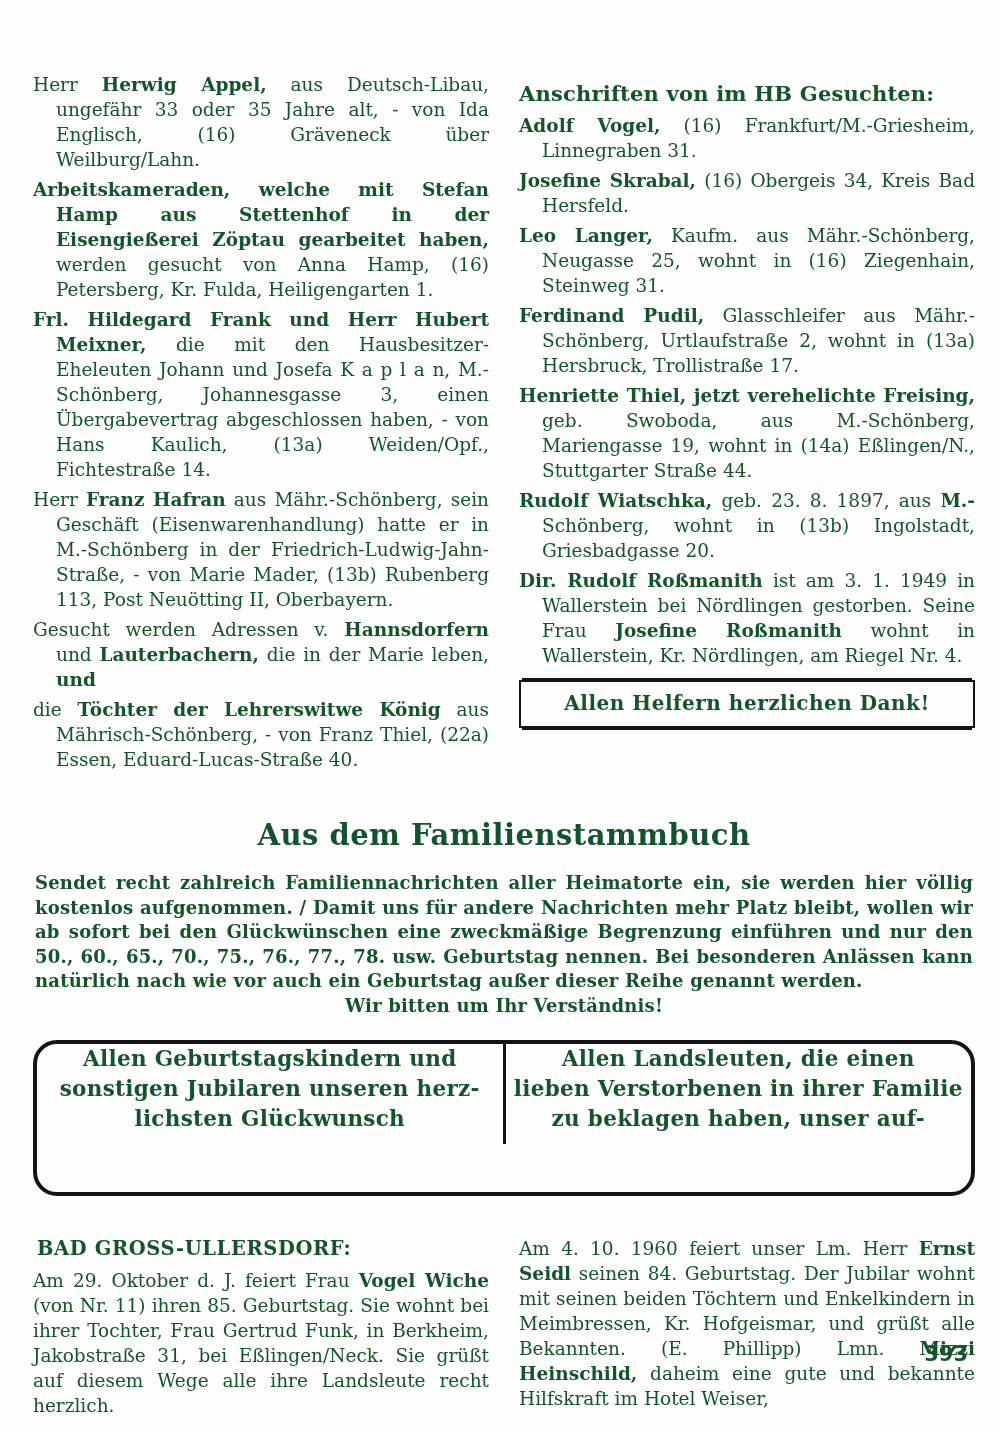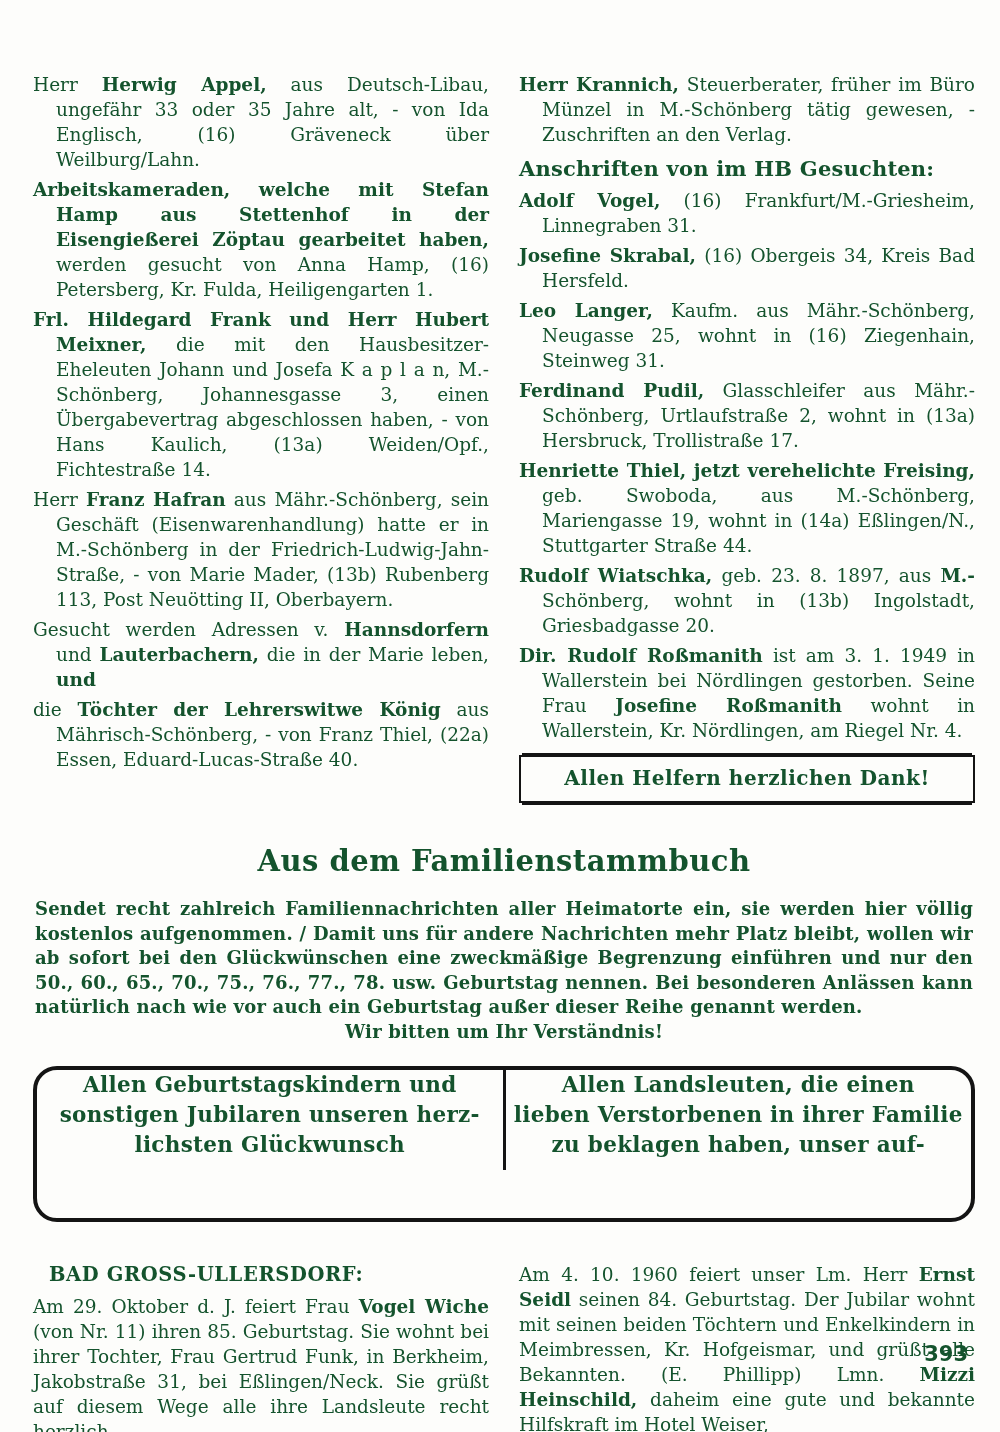--- a/index.html
+++ b/index.html
@@ -59,21 +59,21 @@
   }
   .greet-half{
     flex:1;text-align:center;
     font-weight:bold;font-size:21.5px;line-height:30px;
     letter-spacing:0.3px;
   }
   .greet-divider{width:3px;height:100px;background:#141414;flex:0 0 auto;}
   .bottom-cols{margin-top:40px;}
   .news-heading{
     font-weight:bold;font-size:19.5px;line-height:26px;
-    letter-spacing:0.6px;margin:0 0 6px 16px;
+    letter-spacing:0.6px;margin:0 0 6px 4px;
   }
   .page-number{
     position:absolute;right:32px;bottom:66px;
     font-family:"DejaVu Sans","Liberation Sans",sans-serif;
     font-weight:bold;font-size:21px;
   }
 </style>
 </head>
 <body>
 
@@ -82,23 +82,20 @@
   <div class="cols">
     <div class="col">
         <div class="para hang"><span>Herr </span><span class="b">Herwig Appel,</span><span> aus Deutsch-Libau, ungefähr 33 oder 35 Jahre alt, - von Ida Englisch, (16) Gräveneck über Weilburg/Lahn.</span></div>
         <div class="para hang"><span class="b">Arbeitskameraden, welche mit Stefan Hamp aus Stettenhof in der Eisengießerei Zöptau gearbeitet haben,</span><span> werden gesucht von Anna Hamp, (16) Petersberg, Kr. Fulda, Heiligengarten 1.</span></div>
         <div class="para hang"><span class="b">Frl. Hildegard Frank und Herr Hubert Meixner,</span><span> die mit den Hausbesitzer-Eheleuten Johann und Josefa K a p l a n, M.-Schönberg, Johannesgasse 3, einen Übergabevertrag abgeschlossen haben, - von Hans Kaulich, (13a) Weiden/Opf., Fichtestraße 14.</span></div>
         <div class="para hang"><span>Herr </span><span class="b">Franz Hafran</span><span> aus Mähr.-Schönberg, sein Geschäft (Eisenwarenhandlung) hatte er in M.-Schönberg in der Friedrich-Ludwig-Jahn-Straße, - von Marie Mader, (13b) Rubenberg 113, Post Neuötting II, Oberbayern.</span></div>
         <div class="para hang"><span>Gesucht werden Adressen v. </span><span class="b">Hannsdorfern</span><span> und </span><span class="b">Lauterbachern,</span><span> die in der Marie leben, </span><span class="b">und</span></div>
         <div class="para hang"><span>die </span><span class="b">Töchter der Lehrerswitwe König</span><span> aus Mährisch-Schönberg, - von Franz Thiel, (22a) Essen, Eduard-Lucas-Straße 40.</span></div>
       </div>
     <div class="col">
-      <div>
-          <div class="para hang"><span class="b">Herr Krannich,</span><span> Steuerberater, früher im Büro Münzel in M.-Schönberg tätig gewesen, - Zuschriften an den Verlag.</span></div>
-        </div>
       <div class="list-heading">Anschriften von im HB Gesuchten:</div>
       <div>
           <div class="para hang"><span class="b">Adolf Vogel,</span><span> (16) Frankfurt/M.-Griesheim, Linnegraben 31.</span></div>
           <div class="para hang"><span class="b">Josefine Skrabal,</span><span> (16) Obergeis 34, Kreis Bad Hersfeld.</span></div>
           <div class="para hang"><span class="b">Leo Langer,</span><span> Kaufm. aus Mähr.-Schönberg, Neugasse 25, wohnt in (16) Ziegenhain, Steinweg 31.</span></div>
           <div class="para hang"><span class="b">Ferdinand Pudil,</span><span> Glasschleifer aus Mähr.-Schönberg, Urtlaufstraße 2, wohnt in (13a) Hersbruck, Trollistraße 17.</span></div>
           <div class="para hang"><span class="b">Henriette Thiel, jetzt verehelichte Freising,</span><span> geb. Swoboda, aus M.-Schönberg, Mariengasse 19, wohnt in (14a) Eßlingen/N., Stuttgarter Straße 44.</span></div>
           <div class="para hang"><span class="b">Rudolf Wiatschka,</span><span> geb. 23. 8. 1897, aus </span><span class="b">M.-</span><span>Schönberg, wohnt in (13b) Ingolstadt, Griesbadgasse 20.</span></div>
           <div class="para hang"><span class="b">Dir. Rudolf Roßmanith</span><span> ist am 3. 1. 1949 in Wallerstein bei Nördlingen gestorben. Seine Frau </span><span class="b">Josefine Roßmanith</span><span> wohnt in Wallerstein, Kr. Nördlingen, am Riegel Nr. 4.</span></div>
         </div>

